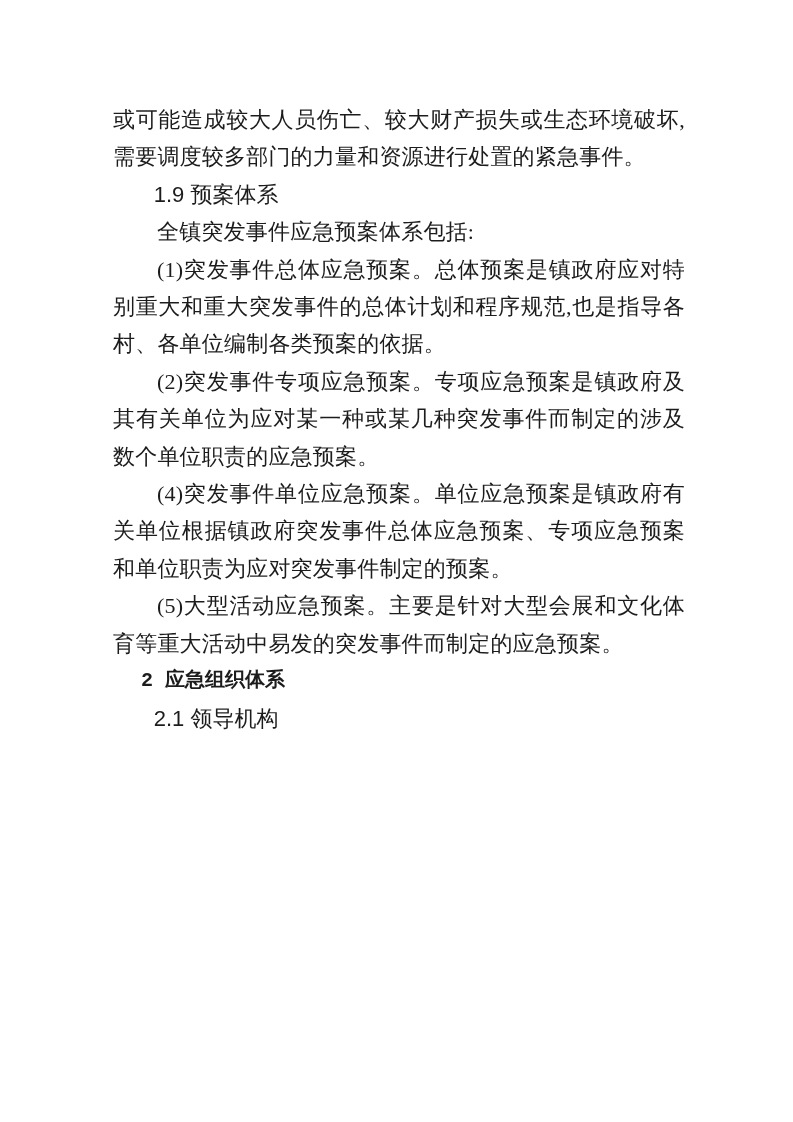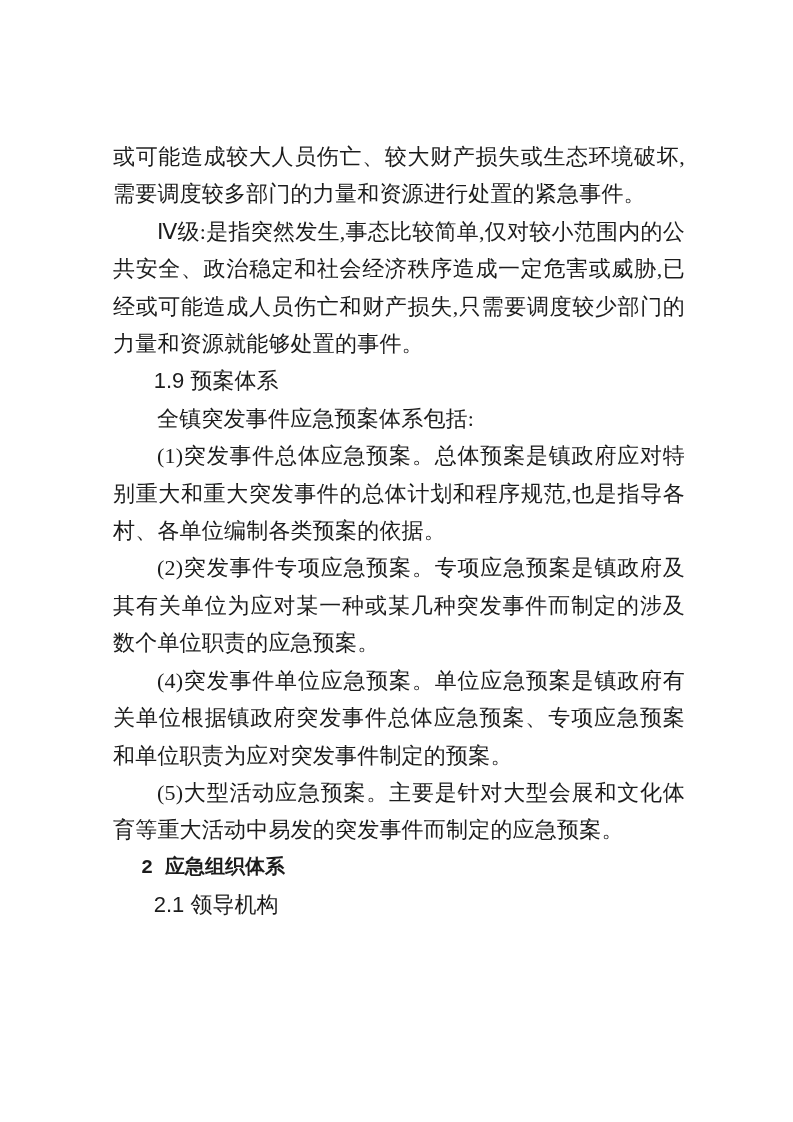--- a/index.html
+++ b/index.html
@@ -8,21 +8,20 @@
     background: #ffffff;
   }
   .page {
     position: relative;
     width: 793px;
     height: 986px;
     background: #ffffff;
     color: #1c1c1c;
     overflow: hidden;
     font-family: "Liberation Serif", serif;
-    margin-top: 37px;
   }
   .content {
     position: absolute;
     left: 113px;
     top: 101px;
     width: 572px;
   }
   .para {
     margin: 0;
     font-size: 22px;
@@ -63,21 +62,20 @@
     color: #2a2a2a;
     font-family: "Liberation Sans", sans-serif;
   }
 </style>
 </head>
 <body>
 
 <div class="page">
   <div class="content">
     <p class="para no-indent">或可能造成较大人员伤亡、较大财产损失或生态环境破坏,需要调度较多部门的力量和资源进行处置的紧急事件。</p>
-    <p class="para">Ⅳ级:是指突然发生,事态比较简单,仅对较小范围内的公共安全、政治稳定和社会经济秩序造成一定危害或威胁,已经或可能造成人员伤亡和财产损失,只需要调度较少部门的力量和资源就能够处置的事件。</p>
     <h3 class="heading-section">1.9 预案体系</h3>
     <p class="para">全镇突发事件应急预案体系包括:</p>
     <p class="para">(1)突发事件总体应急预案。总体预案是镇政府应对特别重大和重大突发事件的总体计划和程序规范,也是指导各村、各单位编制各类预案的依据。</p>
     <p class="para">(2)突发事件专项应急预案。专项应急预案是镇政府及其有关单位为应对某一种或某几种突发事件而制定的涉及数个单位职责的应急预案。</p>
     <p class="para">(4)突发事件单位应急预案。单位应急预案是镇政府有关单位根据镇政府突发事件总体应急预案、专项应急预案和单位职责为应对突发事件制定的预案。</p>
     <p class="para">(5)大型活动应急预案。主要是针对大型会展和文化体育等重大活动中易发的突发事件而制定的应急预案。</p>
     <h2 class="heading-chapter">2 应急组织体系</h2>
     <h3 class="heading-section">2.1 领导机构</h3>
   </div>
   <div class="footer">

